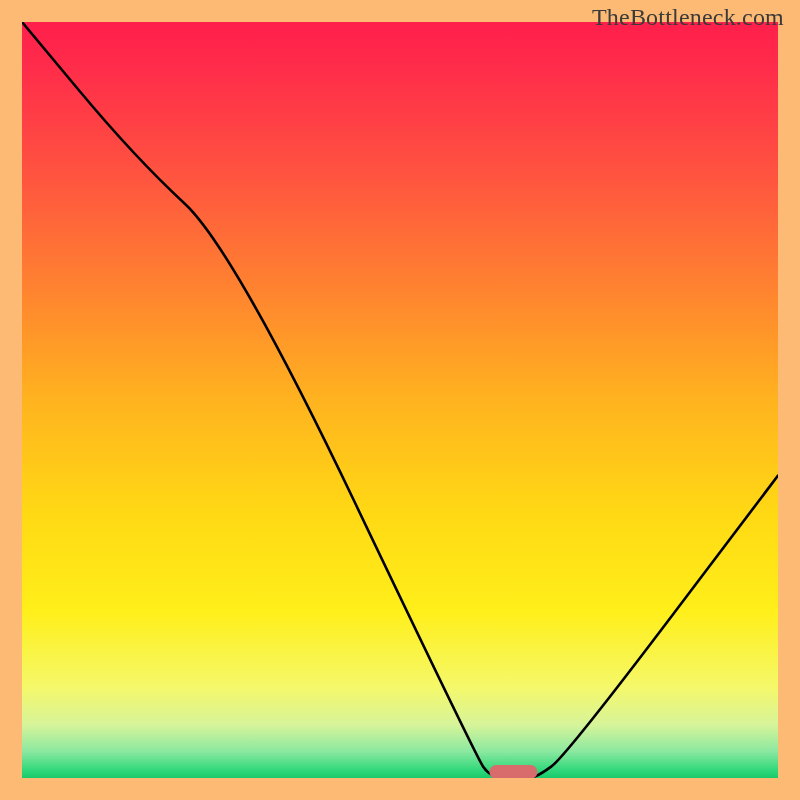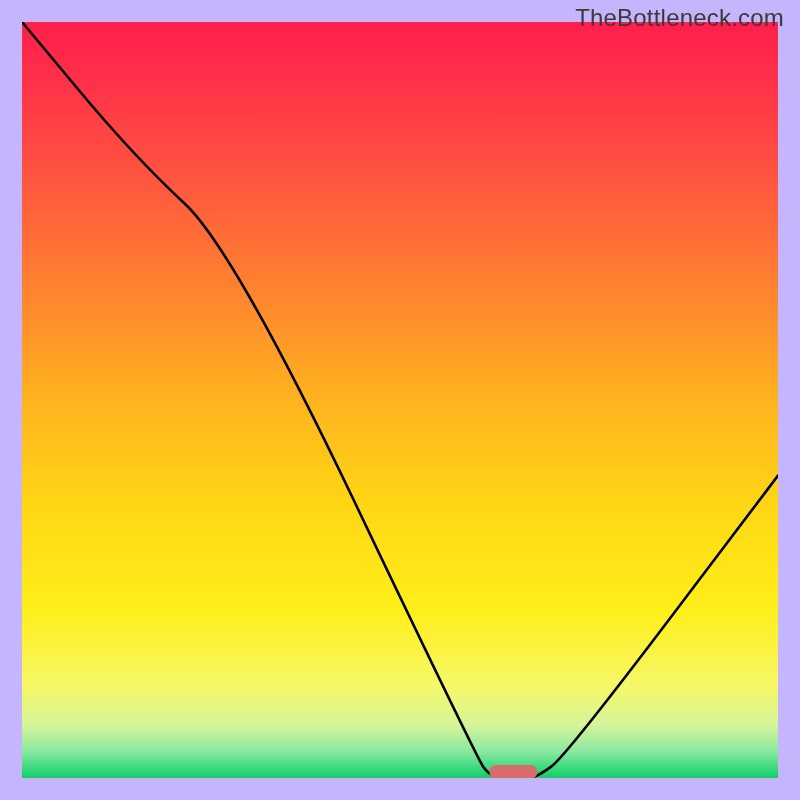--- a/index.html
+++ b/index.html
@@ -8,21 +8,22 @@
     width: 800px;
     height: 800px;
     background: #000;
     overflow: hidden;
     font-family: Arial, Helvetica, sans-serif;
   }
   .frame {
     position: relative;
     width: 800px;
     height: 800px;
-    background: #c4b5fd;
+    background: #fdba74;
+    font-family: Liberation Serif, serif;
   }
   .watermark {
     position: absolute;
     top: 4px;
     right: 16px;
     color: #3a3a3a;
     font-size: 24px;
     font-weight: 500;
     letter-spacing: 0.2px;
     z-index: 10;

